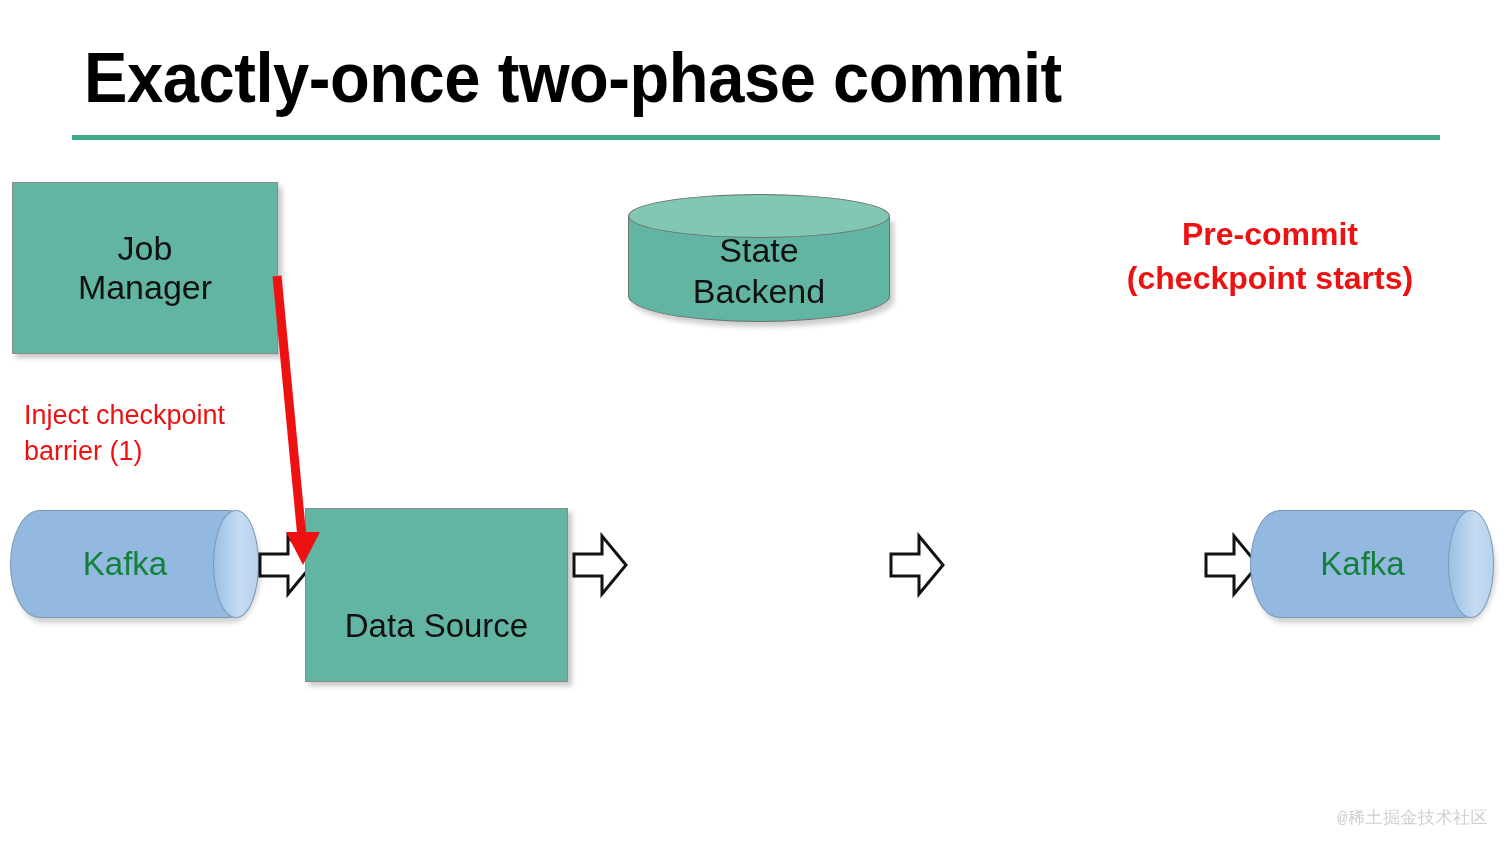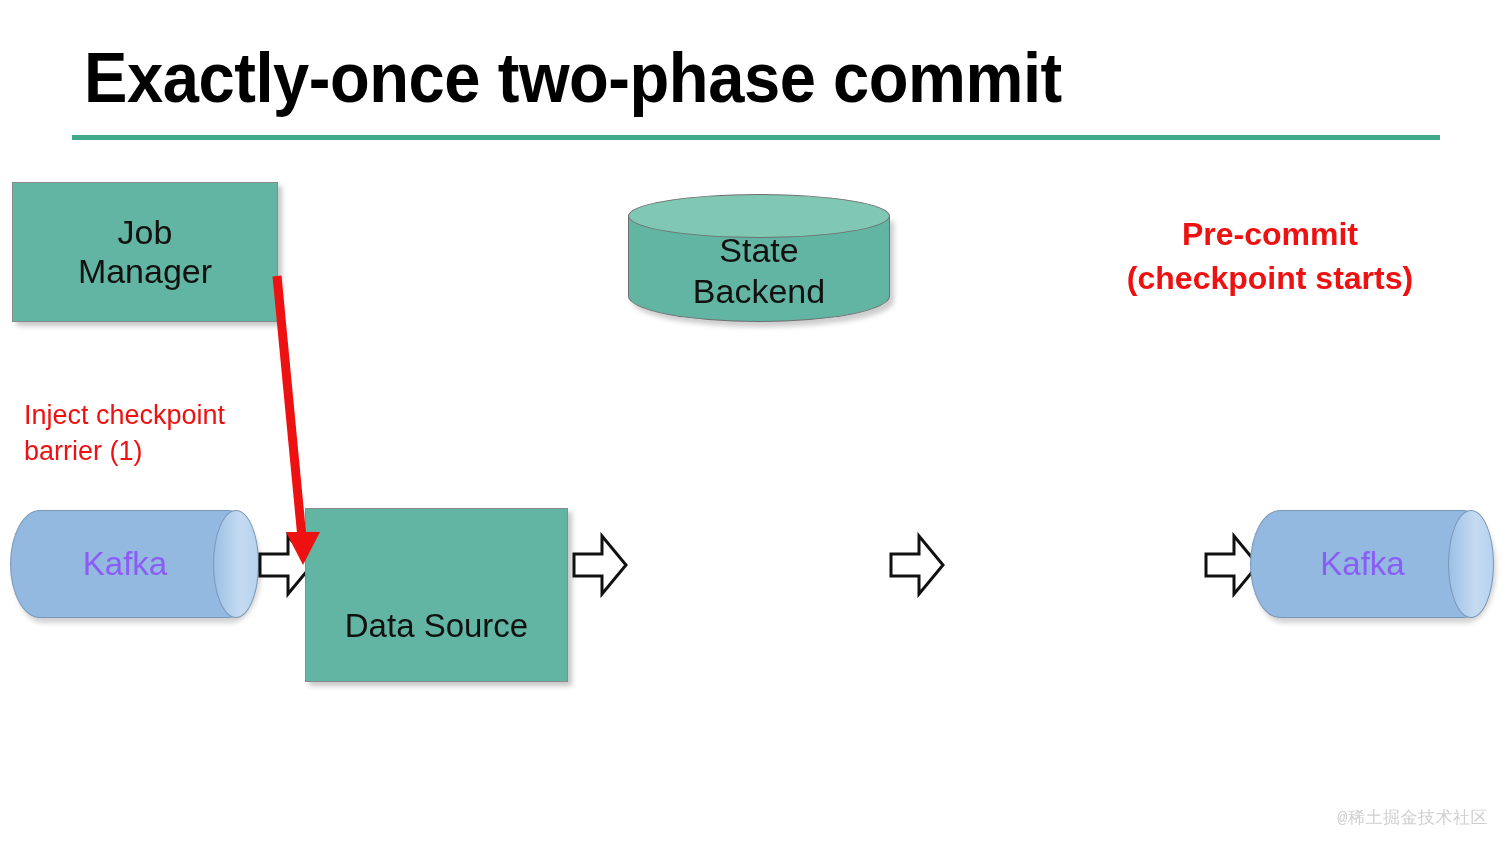--- a/index.html
+++ b/index.html
@@ -58,21 +58,21 @@
     text-align: center;
     line-height: 1.15;
     white-space: pre-line;
   }
 
   
   #job-manager {
     left: 12px;
     top: 182px;
     width: 266px;
-    height: 140px;
+    height: 172px;
   }
   #job-manager .box-label { font-size: 34px; }
 
   
   #data-source { left: 305px; top: 508px; width: 263px; height: 174px; }
   #window-box  { left: 620px; top: 508px; width: 265px; height: 174px; }
   #data-sink   { left: 937px; top: 508px; width: 263px; height: 174px; }
   #data-source .box-label,
   #window-box .box-label,
   #data-sink .box-label { font-size: 33px; padding-bottom: 4px; }
@@ -109,21 +109,21 @@
     background: linear-gradient(to right, #9cc0e4 0%, #c5dbf2 60%, #b6d2ee 100%);
   }
   .kafka-label {
     position: absolute;
     top: 50%;
     transform: translateY(-50%);
     width: 100%;
     text-align: center;
     font-family: "Liberation Sans", sans-serif;
     font-size: 33px;
-    color: #8b5cf6;
+    color: #15803d;
     padding-right: 18px;
     box-sizing: border-box;
   }
   #kafka-source { left: 10px; top: 510px; width: 248px; }
   #kafka-sink   { left: 1250px; top: 510px; width: 243px; }
 
   
   #state-backend {
     position: absolute;
     left: 628px;

